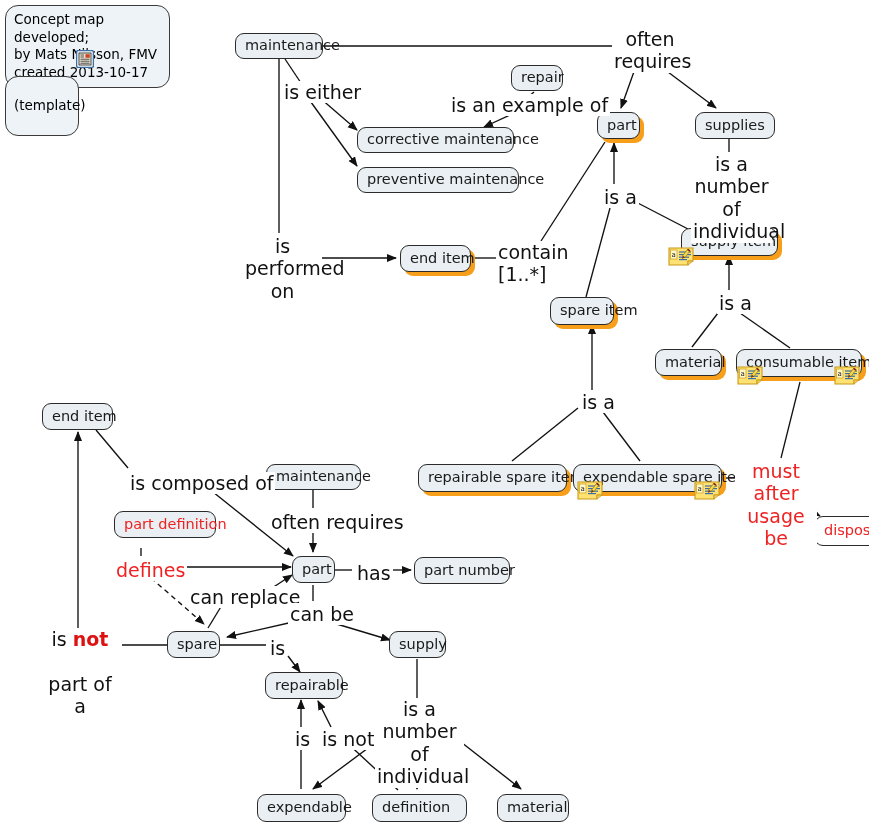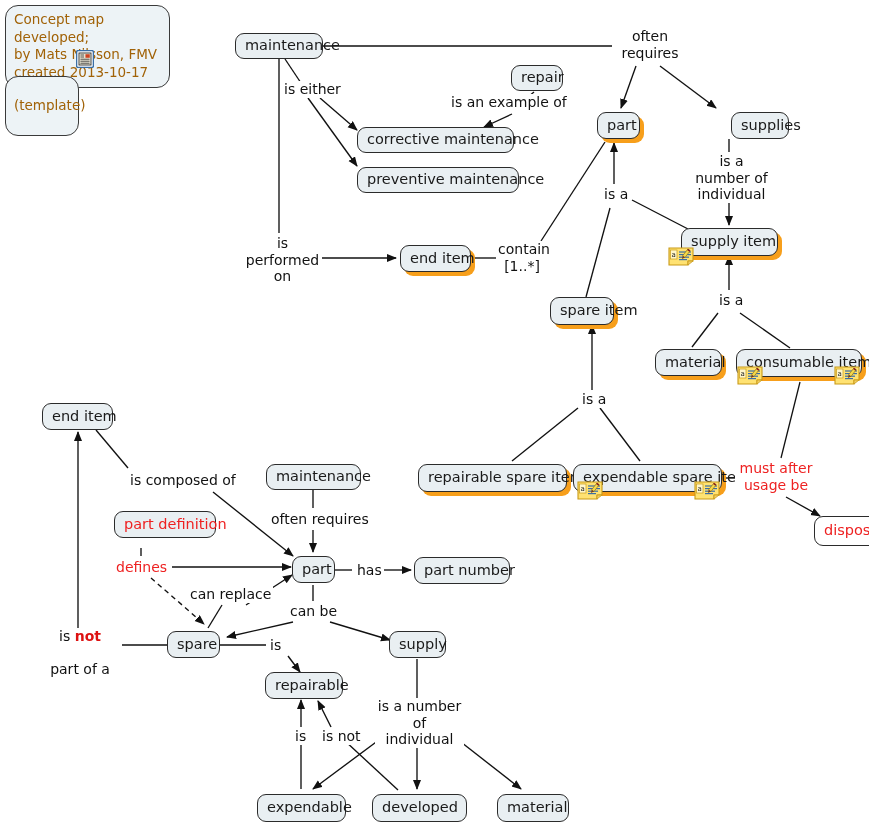--- a/index.html
+++ b/index.html
@@ -42,30 +42,30 @@
 
   
   .legend{
     position:absolute;
     box-sizing:border-box;
     background:#edf3f6;
     border:1.3px solid #3a3a3a;
     border-radius:13px;
     font-size:13.5px;
     line-height:1.30;
-    color:#a16207;
+    color:#000000;
     padding:5px 8px 6px 8px;
     text-align:left;
     z-index:4;
   }
 
   
   .lbl{
     position:absolute;
-    font-size:14px;
+    font-size:19px;
     line-height:1.18;
     color:#111;
     text-align:center;
     white-space:nowrap;
     background:#ffffff;
     padding:0 2px;
     z-index:5;
   }
   .lbl.multi{white-space:normal;}
   .lbl.red{color:#ee2222;}
@@ -233,21 +233,21 @@
   </div>
 
   <div class="node" style="left:357px;top:167px;width:162px;height:26px;">
     <span>preventive maintenance</span>
   </div>
 
   <div class="node shadow" style="left:597px;top:112px;width:43px;height:27px;">
     <span>part</span>
   </div>
 
-  <div class="node" style="left:695px;top:112px;width:58px;height:27px;margin-left:36px;">
+  <div class="node" style="left:695px;top:112px;width:80px;height:27px;">
     <span>supplies</span>
   </div>
 
   <div class="node shadow" style="left:400px;top:245px;width:71px;height:27px;">
     <span>end item</span>
   </div>
 
   <div class="node shadow" style="left:681px;top:228px;width:97px;height:28px;">
     <span>supply item</span>
   </div>
@@ -396,21 +396,21 @@
 
   <div class="node" style="left:265px;top:672px;width:78px;height:27px;">
     <span>repairable</span>
   </div>
 
   <div class="node" style="left:257px;top:794px;width:89px;height:28px;">
     <span>expendable</span>
   </div>
 
   <div class="node" style="left:372px;top:794px;width:95px;height:28px;">
-    <span>developed</span>
+    <span>definition</span>
   </div>
 
   <div class="node" style="left:497px;top:794px;width:72px;height:28px;">
     <span>material</span>
   </div>
 
   <div class="lbl multi" style="left:612px;top:28px;width:72px;">
     <div style="white-space:pre-line;">often
 requires</div>
   </div>

